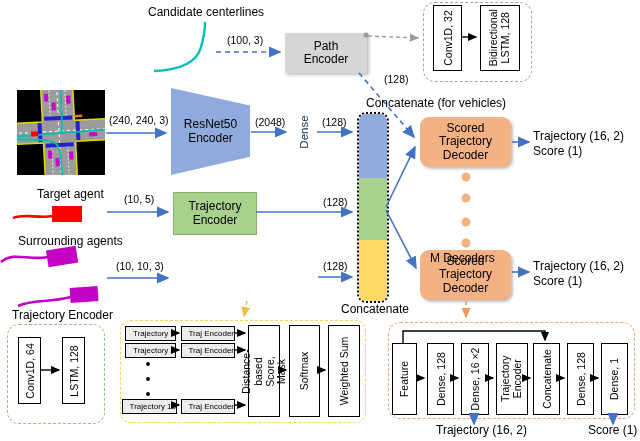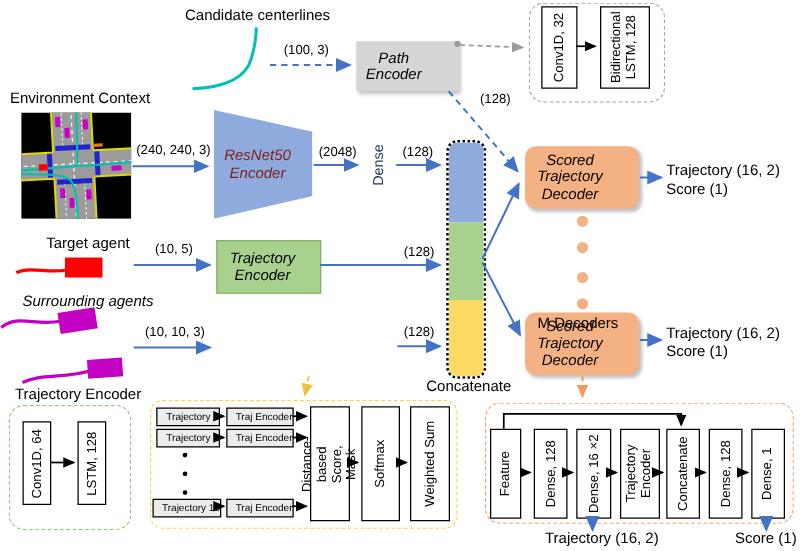--- a/index.html
+++ b/index.html
@@ -1,22 +1,22 @@
 <!DOCTYPE html>
 <html><head>
 <meta charset="utf-8">
 <style>
   html,body{margin:0;padding:0;background:#fff;}
   body{font-family:"Liberation Sans", sans-serif;}
   #fig{position:relative;width:640px;height:441px;background:#fff;overflow:hidden;}
   .abs{position:absolute;}
   .lbl{position:absolute;font-size:12px;color:#000;white-space:nowrap;z-index:4;}
   .dim{position:absolute;font-size:10.5px;color:#000;white-space:nowrap;z-index:4;}
-  .box{position:absolute;display:flex;align-items:center;text-align:center;
-       font-size:12px;color:#000;z-index:2;line-height:1.12;font-style:italic;}
+  .box{position:absolute;display:flex;align-items:center;justify-content:center;text-align:center;
+       font-size:12px;color:#000;z-index:2;line-height:1.12;}
   .shadow{box-shadow:2px 2px 3px rgba(0,0,0,0.25);}
   .grayfill{background:#D6D6D6;}
   .bluefill{background:#8FAADC;}
   .greenfill{background:#A9D18E;border:1px solid #86b168;}
   .yellowfill{background:#FFD966;border:1px solid #e5bd44;}
   .orangefill{background:#F4B183;border-radius:9px;}
   .vbox{position:absolute;display:flex;align-items:center;justify-content:center;
         background:#fff;border:1.3px solid #000;z-index:2;font-size:10.5px;color:#000;}
   .vbox.noborder{border:none;}
   .vt{transform:rotate(-90deg);white-space:nowrap;}
@@ -27,42 +27,42 @@
   .colseg{width:100%;}
   svg{display:block;}
   #wires{position:absolute;left:0;top:0;z-index:3;pointer-events:none;}
 </style>
 </head>
 <body>
 
 <div id="fig">
 
   <div class="lbl" style="left:148px;top:5px;">Candidate centerlines</div>
-  <div class="lbl" style="left:8px;top:71px;">Environment Context</div>
   <div class="lbl" style="left:37px;top:187px;">Target agent</div>
-  <div class="lbl" style="left:18px;top:234px;font-style:italic;">Surrounding agents</div>
+  <div class="lbl" style="left:18px;top:234px;">Surrounding agents</div>
   <div class="lbl" style="left:12px;top:308px;">Trajectory Encoder</div>
+  <div class="lbl" style="left:366px;top:96px;">Concatenate (for vehicles)</div>
   <div class="lbl" style="left:332px;top:302px;width:86px;text-align:center;">Concatenate</div>
   <div class="lbl" style="left:430px;top:204px;margin-top:47px;">M Decoders</div>
 
   <div class="dim" style="left:227px;top:34px;">(100, 3)</div>
   <div class="dim" style="left:109px;top:114px;">(240, 240, 3)</div>
   <div class="dim" style="left:255px;top:116px;">(2048)</div>
   <div class="dim" style="left:322px;top:116px;">(128)</div>
   <div class="dim" style="left:384px;top:73px;">(128)</div>
   <div class="dim" style="left:124px;top:193px;">(10, 5)</div>
   <div class="dim" style="left:323px;top:196px;">(128)</div>
   <div class="dim" style="left:116px;top:260px;">(10, 10, 3)</div>
   <div class="dim" style="left:323px;top:260px;">(128)</div>
 
   <div class="box grayfill shadow" style="left:285px;top:33px;width:82px;height:40px;">
     <span style="width:60px;">Path Encoder</span>
   </div>
 
-  <div class="box bluefill" style="left:171px;top:88px;width:79px;height:87px;color:#7f1d1d;
+  <div class="box bluefill" style="left:171px;top:88px;width:79px;height:87px;color:#000000;
        clip-path:polygon(0 0,100% 20%,100% 79%,0 100%);">
     <span style="width:70px;">ResNet50 Encoder</span>
   </div>
 
   <div class="vbox noborder bluefill" style="left:291px;top:101px;width:25px;height:62px;font-size:11.5px;color:#1F3864;">
     <span class="vt">Dense</span>
   </div>
 
   <div class="abs" style="left:357px;top:112px;width:28px;height:187px;border:2px dotted #000;border-radius:9px;overflow:hidden;z-index:2;display:flex;flex-direction:column;">
     <div class="colseg" style="height:64px;background:#8FAADC;"></div>

